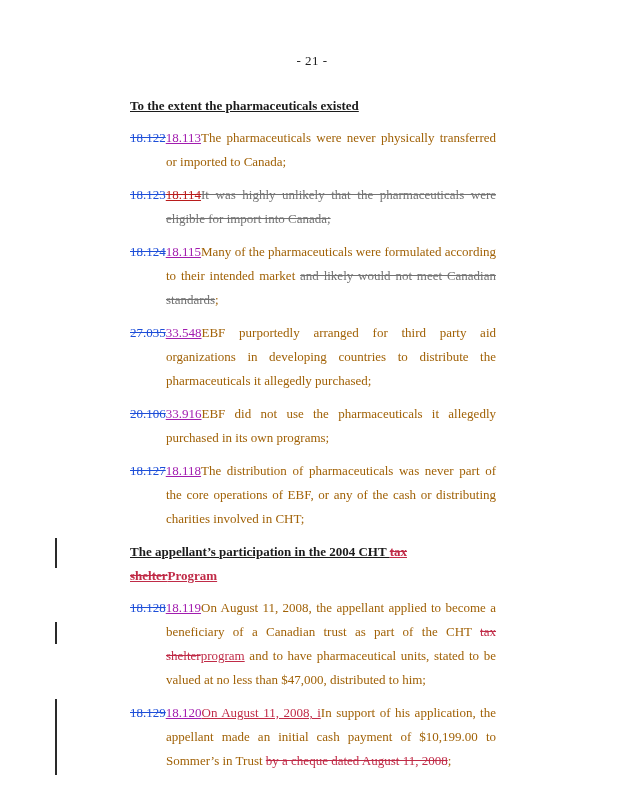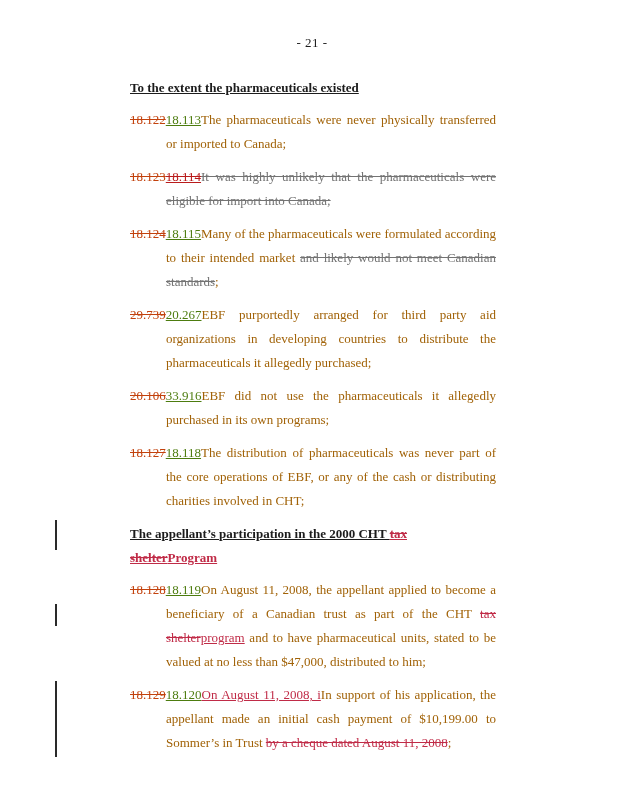--- a/index.html
+++ b/index.html
@@ -8,21 +8,21 @@
     background: #ffffff;
   }
   body {
     width: 624px;
     height: 808px;
     overflow: hidden;
     font-family: "Liberation Serif", "DejaVu Serif", serif;
     color: #1c1c1c;
   }
   .page-number {
-    padding-top: 34px;
+    padding-top: 52px;
     text-align: center;
     font-size: 13px;
     line-height: 18px;
     letter-spacing: 0.5px;
   }
   .doc {
     width: 366px;
     margin: 24px 128px 0 130px;
     font-size: 13px;
   }
@@ -36,22 +36,22 @@
     line-height: 24px;
     margin: 0 0 9px 0;
     padding-left: 36px;
     text-indent: -36px;
     text-align: justify;
   }
   
   .r-head     { color: #1c1c1c; text-decoration: underline; font-weight: bold; text-align: right; }
   .r-head-del { color: #c02b47; text-decoration: underline line-through; font-weight: bold; }
   .r-head-ins { color: #c02b47; text-decoration: underline; font-weight: bold; }
-  .r-num-del  { color: #c2410c; text-decoration: line-through; }
-  .r-num-ins  { color: #4d7c0f; text-decoration: underline; }
+  .r-num-del  { color: #1d4ed8; text-decoration: line-through; }
+  .r-num-ins  { color: #a21caf; text-decoration: underline; }
   .r-num-ins-del { color: #b91c1c; text-decoration: underline line-through; }
   .r-plain    { color: #a16207; }
   .r-del-black{ color: #737373; text-decoration: line-through; }
   .r-del-red  { color: #c02b47; text-decoration: line-through; }
   .r-ins-red  { color: #c02b47; text-decoration: underline; }
   
   .change-bar {
     position: absolute;
     left: -75px;
     width: 1.5px;
@@ -61,19 +61,19 @@
 </head>
 <body>
 
 <div class="page-number">- 21 -</div>
 
 <div class="doc" id="doc">
     <div class="block heading"><span class="r-head">To the extent the pharmaceuticals existed</span></div>
     <div class="block para"><span class="r-num-del">18.122</span><span class="r-num-ins">18.113</span><span class="r-plain">The pharmaceuticals were never physically transferred or imported to Canada;</span></div>
     <div class="block para"><span class="r-num-del">18.123</span><span class="r-num-ins-del">18.114</span><span class="r-del-black">It was highly unlikely that the pharmaceuticals were eligible for import into Canada;</span></div>
     <div class="block para"><span class="r-num-del">18.124</span><span class="r-num-ins">18.115</span><span class="r-plain">Many of the pharmaceuticals were formulated according to their intended market </span><span class="r-del-black">and likely would not meet Canadian standards</span><span class="r-plain">;</span></div>
-    <div class="block para"><span class="r-num-del">29.739</span><span class="r-num-ins">20.267</span><span class="r-plain">EBF purportedly arranged for third party aid organizations in developing countries to distribute the pharmaceuticals it allegedly purchased;</span></div>
+    <div class="block para"><span class="r-num-del">27.035</span><span class="r-num-ins">33.548</span><span class="r-plain">EBF purportedly arranged for third party aid organizations in developing countries to distribute the pharmaceuticals it allegedly purchased;</span></div>
     <div class="block para"><span class="r-num-del">20.106</span><span class="r-num-ins">33.916</span><span class="r-plain">EBF did not use the pharmaceuticals it allegedly purchased in its own programs;</span></div>
     <div class="block para"><span class="r-num-del">18.127</span><span class="r-num-ins">18.118</span><span class="r-plain">The distribution of pharmaceuticals was never part of the core operations of EBF, or any of the cash or distributing charities involved in CHT;</span></div>
-    <div class="block heading"><div class="change-bar" style="top: -2px; height: 30px;"></div><span class="r-head">The appellant’s participation in the 2000 CHT </span><span class="r-head-del">tax shelter</span><span class="r-head-ins">Program</span></div>
+    <div class="block heading"><div class="change-bar" style="top: -2px; height: 30px;"></div><span class="r-head">The appellant’s participation in the 2004 CHT </span><span class="r-head-del">tax shelter</span><span class="r-head-ins">Program</span></div>
     <div class="block para"><div class="change-bar" style="top: 26px; height: 22px;"></div><span class="r-num-del">18.128</span><span class="r-num-ins">18.119</span><span class="r-plain">On August 11, 2008, the appellant applied to become a beneficiary of a Canadian trust as part of the CHT </span><span class="r-del-red">tax shelter</span><span class="r-ins-red">program</span><span class="r-plain"> and to have pharmaceutical units, stated to be valued at no less than $47,000, distributed to him;</span></div>
     <div class="block para"><div class="change-bar" style="top: -2px; height: 76px;"></div><span class="r-num-del">18.129</span><span class="r-num-ins">18.120</span><span class="r-ins-red">On August 11, 2008, i</span><span class="r-plain">In support of his application, the appellant made an initial cash payment of $10,199.00 to Sommer’s in Trust </span><span class="r-del-red">by a cheque dated August 11, 2008</span><span class="r-plain">;</span></div>
   </div>
 
 </body></html>

